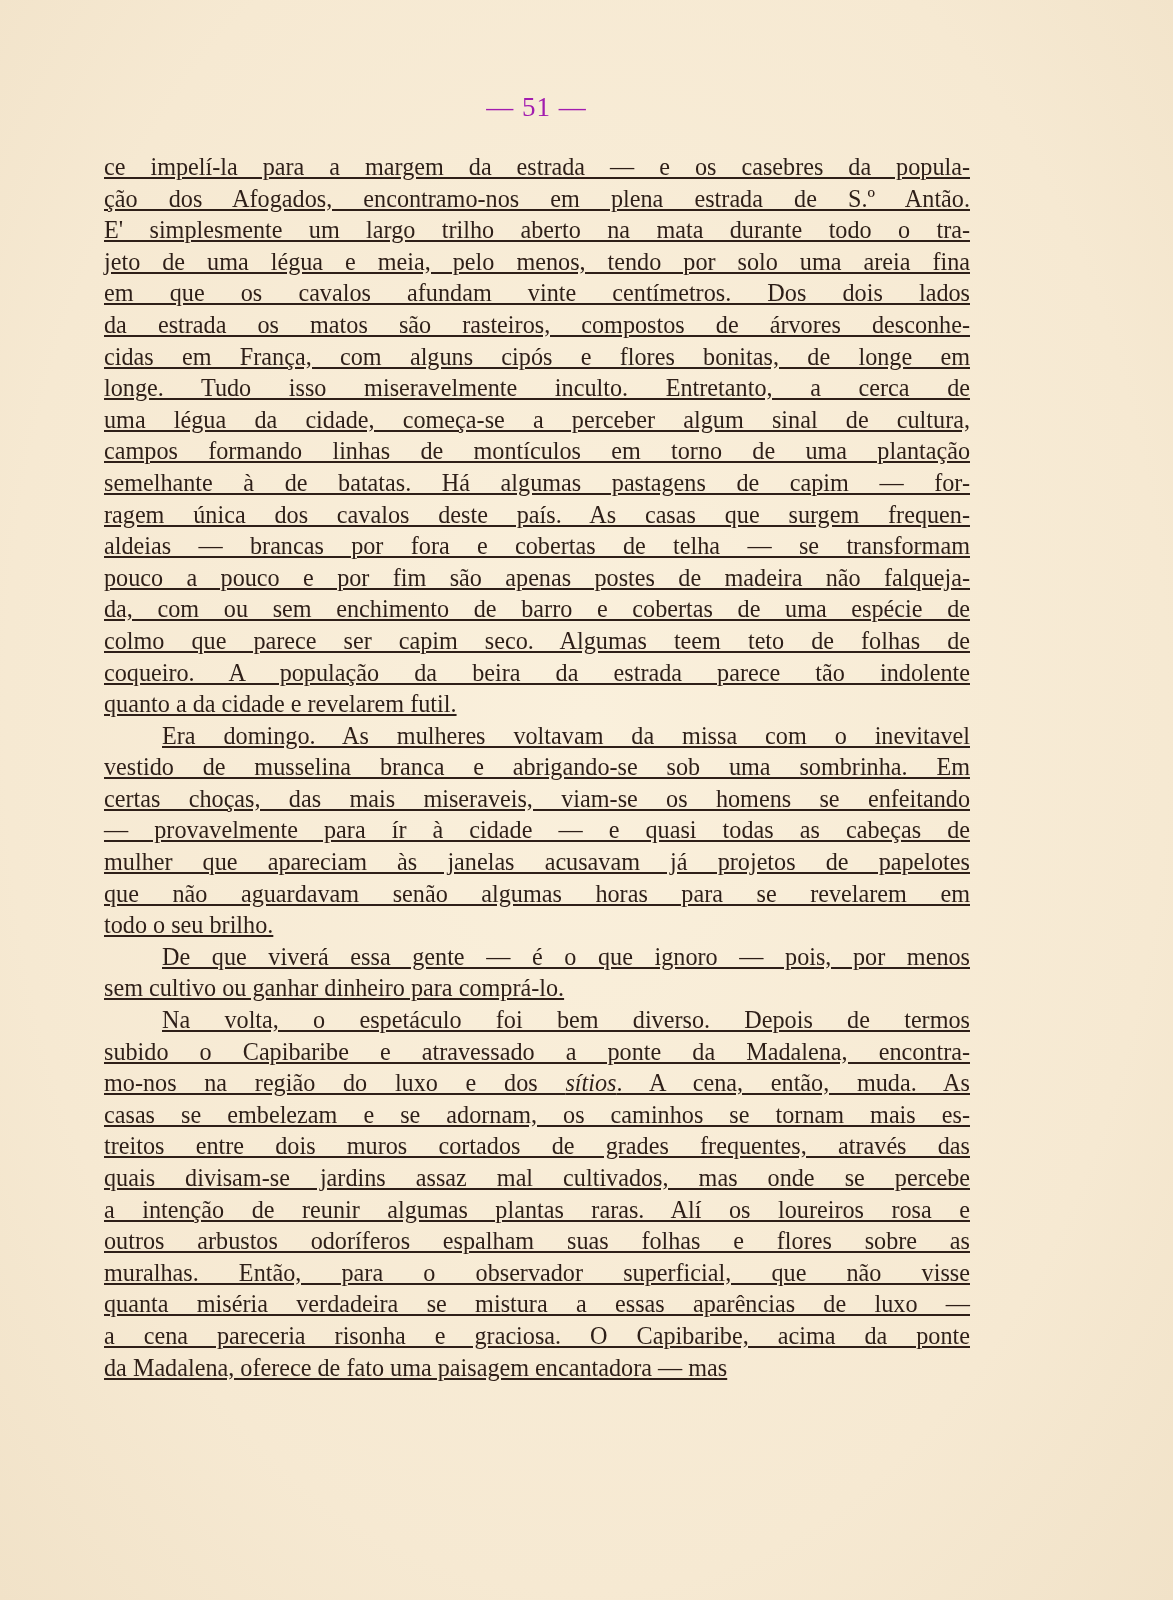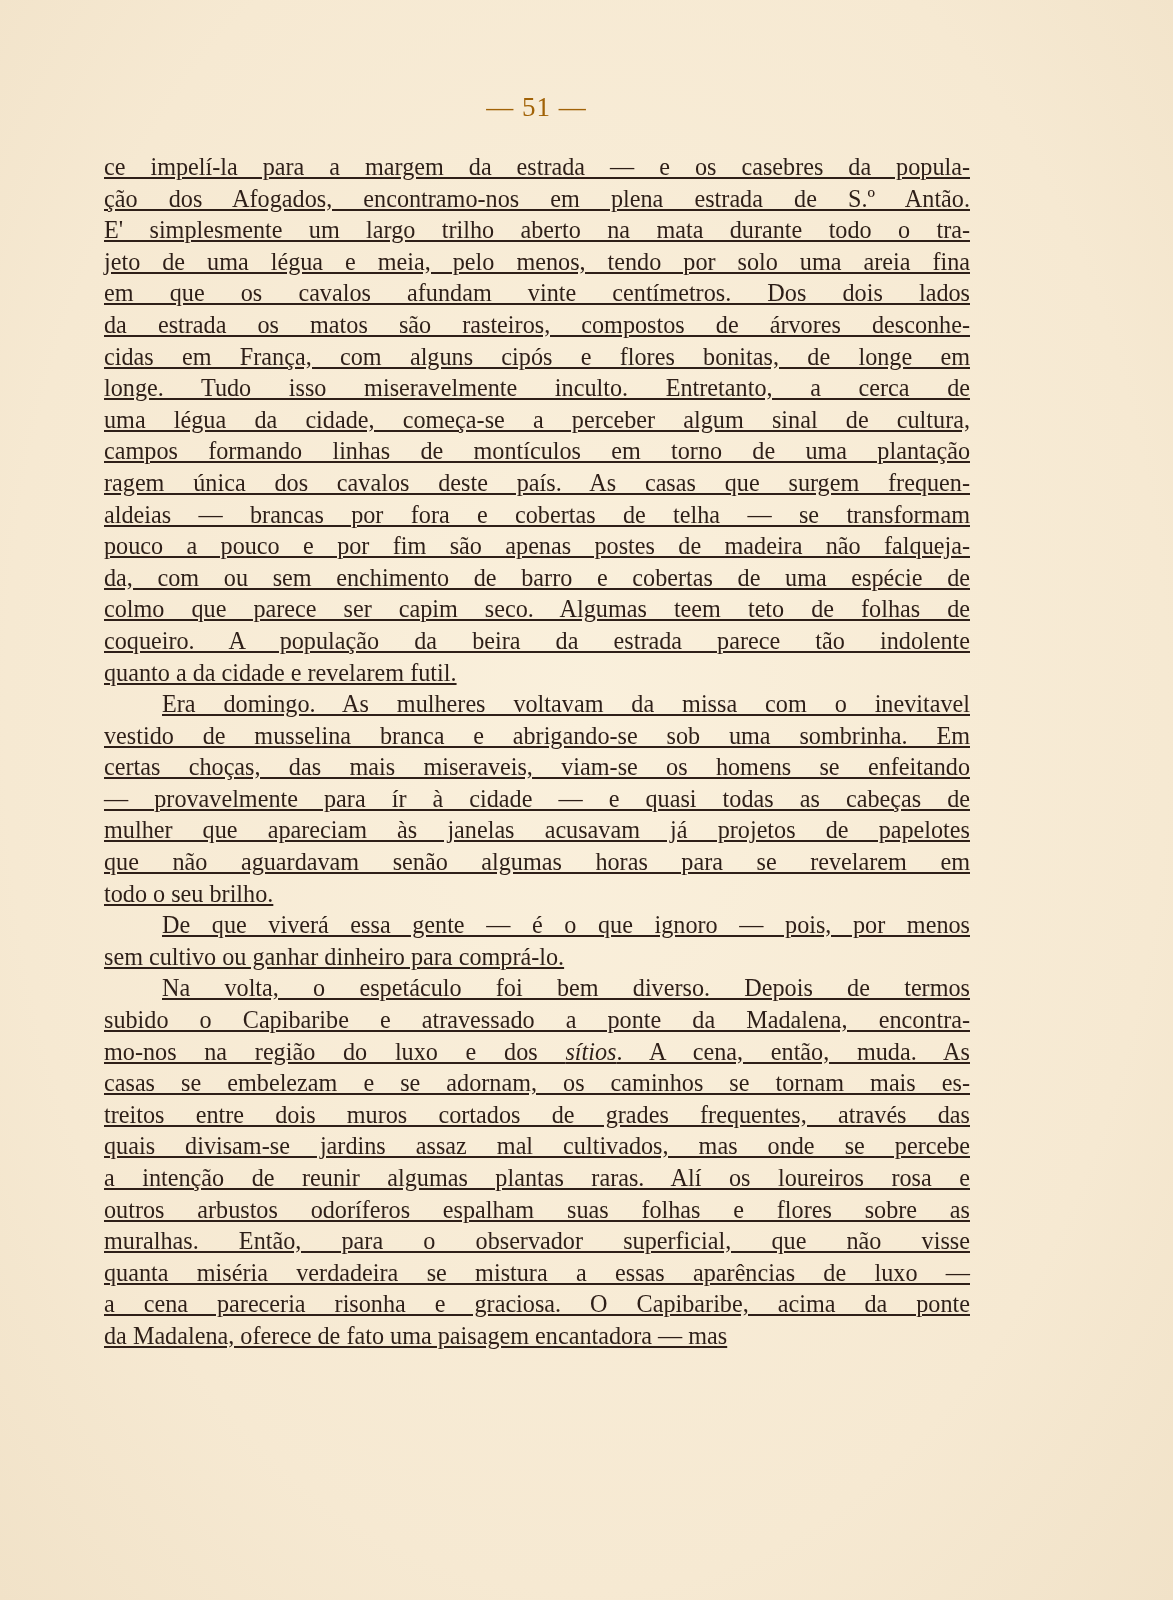--- a/index.html
+++ b/index.html
@@ -17,21 +17,21 @@
       color: #2e1f18;
     }
     .page-number {
       position: absolute;
       top: 92px;
       left: 0;
       width: 1073px;
       text-align: center;
       font-size: 27px;
       letter-spacing: 1px;
-      color: #a16207;
+      color: #a21caf;
     }
     .text-block {
       position: absolute;
       top: 151px;
       left: 104px;
       width: 866px;
       font-size: 24.2px;
       line-height: 31.6px;
       text-align: justify;
     }
@@ -68,20 +68,21 @@
       <span class="line">ce impelí-la para a margem da estrada — e os casebres da popula-</span>
       <span class="line">ção dos Afogados, encontramo-nos em plena estrada de S.º Antão.</span>
       <span class="line">E' simplesmente um largo trilho aberto na mata durante todo o tra-</span>
       <span class="line">jeto de uma légua e meia, pelo menos, tendo por solo uma areia fina</span>
       <span class="line">em que os cavalos afundam vinte centímetros. Dos dois lados</span>
       <span class="line">da estrada os matos são rasteiros, compostos de árvores desconhe-</span>
       <span class="line">cidas em França, com alguns cipós e flores bonitas, de longe em</span>
       <span class="line">longe. Tudo isso miseravelmente inculto. Entretanto, a cerca de</span>
       <span class="line">uma légua da cidade, começa-se a perceber algum sinal de cultura,</span>
       <span class="line">campos formando linhas de montículos em torno de uma plantação</span>
+      <span class="line">semelhante à de batatas. Há algumas pastagens de capim — for-</span>
       <span class="line">ragem única dos cavalos deste país. As casas que surgem frequen-</span>
       <span class="line">aldeias — brancas por fora e cobertas de telha — se transformam</span>
       <span class="line">pouco a pouco e por fim são apenas postes de madeira não falqueja-</span>
       <span class="line">da, com ou sem enchimento de barro e cobertas de uma espécie de</span>
       <span class="line">colmo que parece ser capim seco. Algumas teem teto de folhas de</span>
       <span class="line">coqueiro. A população da beira da estrada parece tão indolente</span>
       <span class="line last">quanto a da cidade e revelarem futil.</span>
     </div>
     <div class="paragraph">
       <span class="line indent">Era domingo. As mulheres voltavam da missa com o inevitavel</span>

